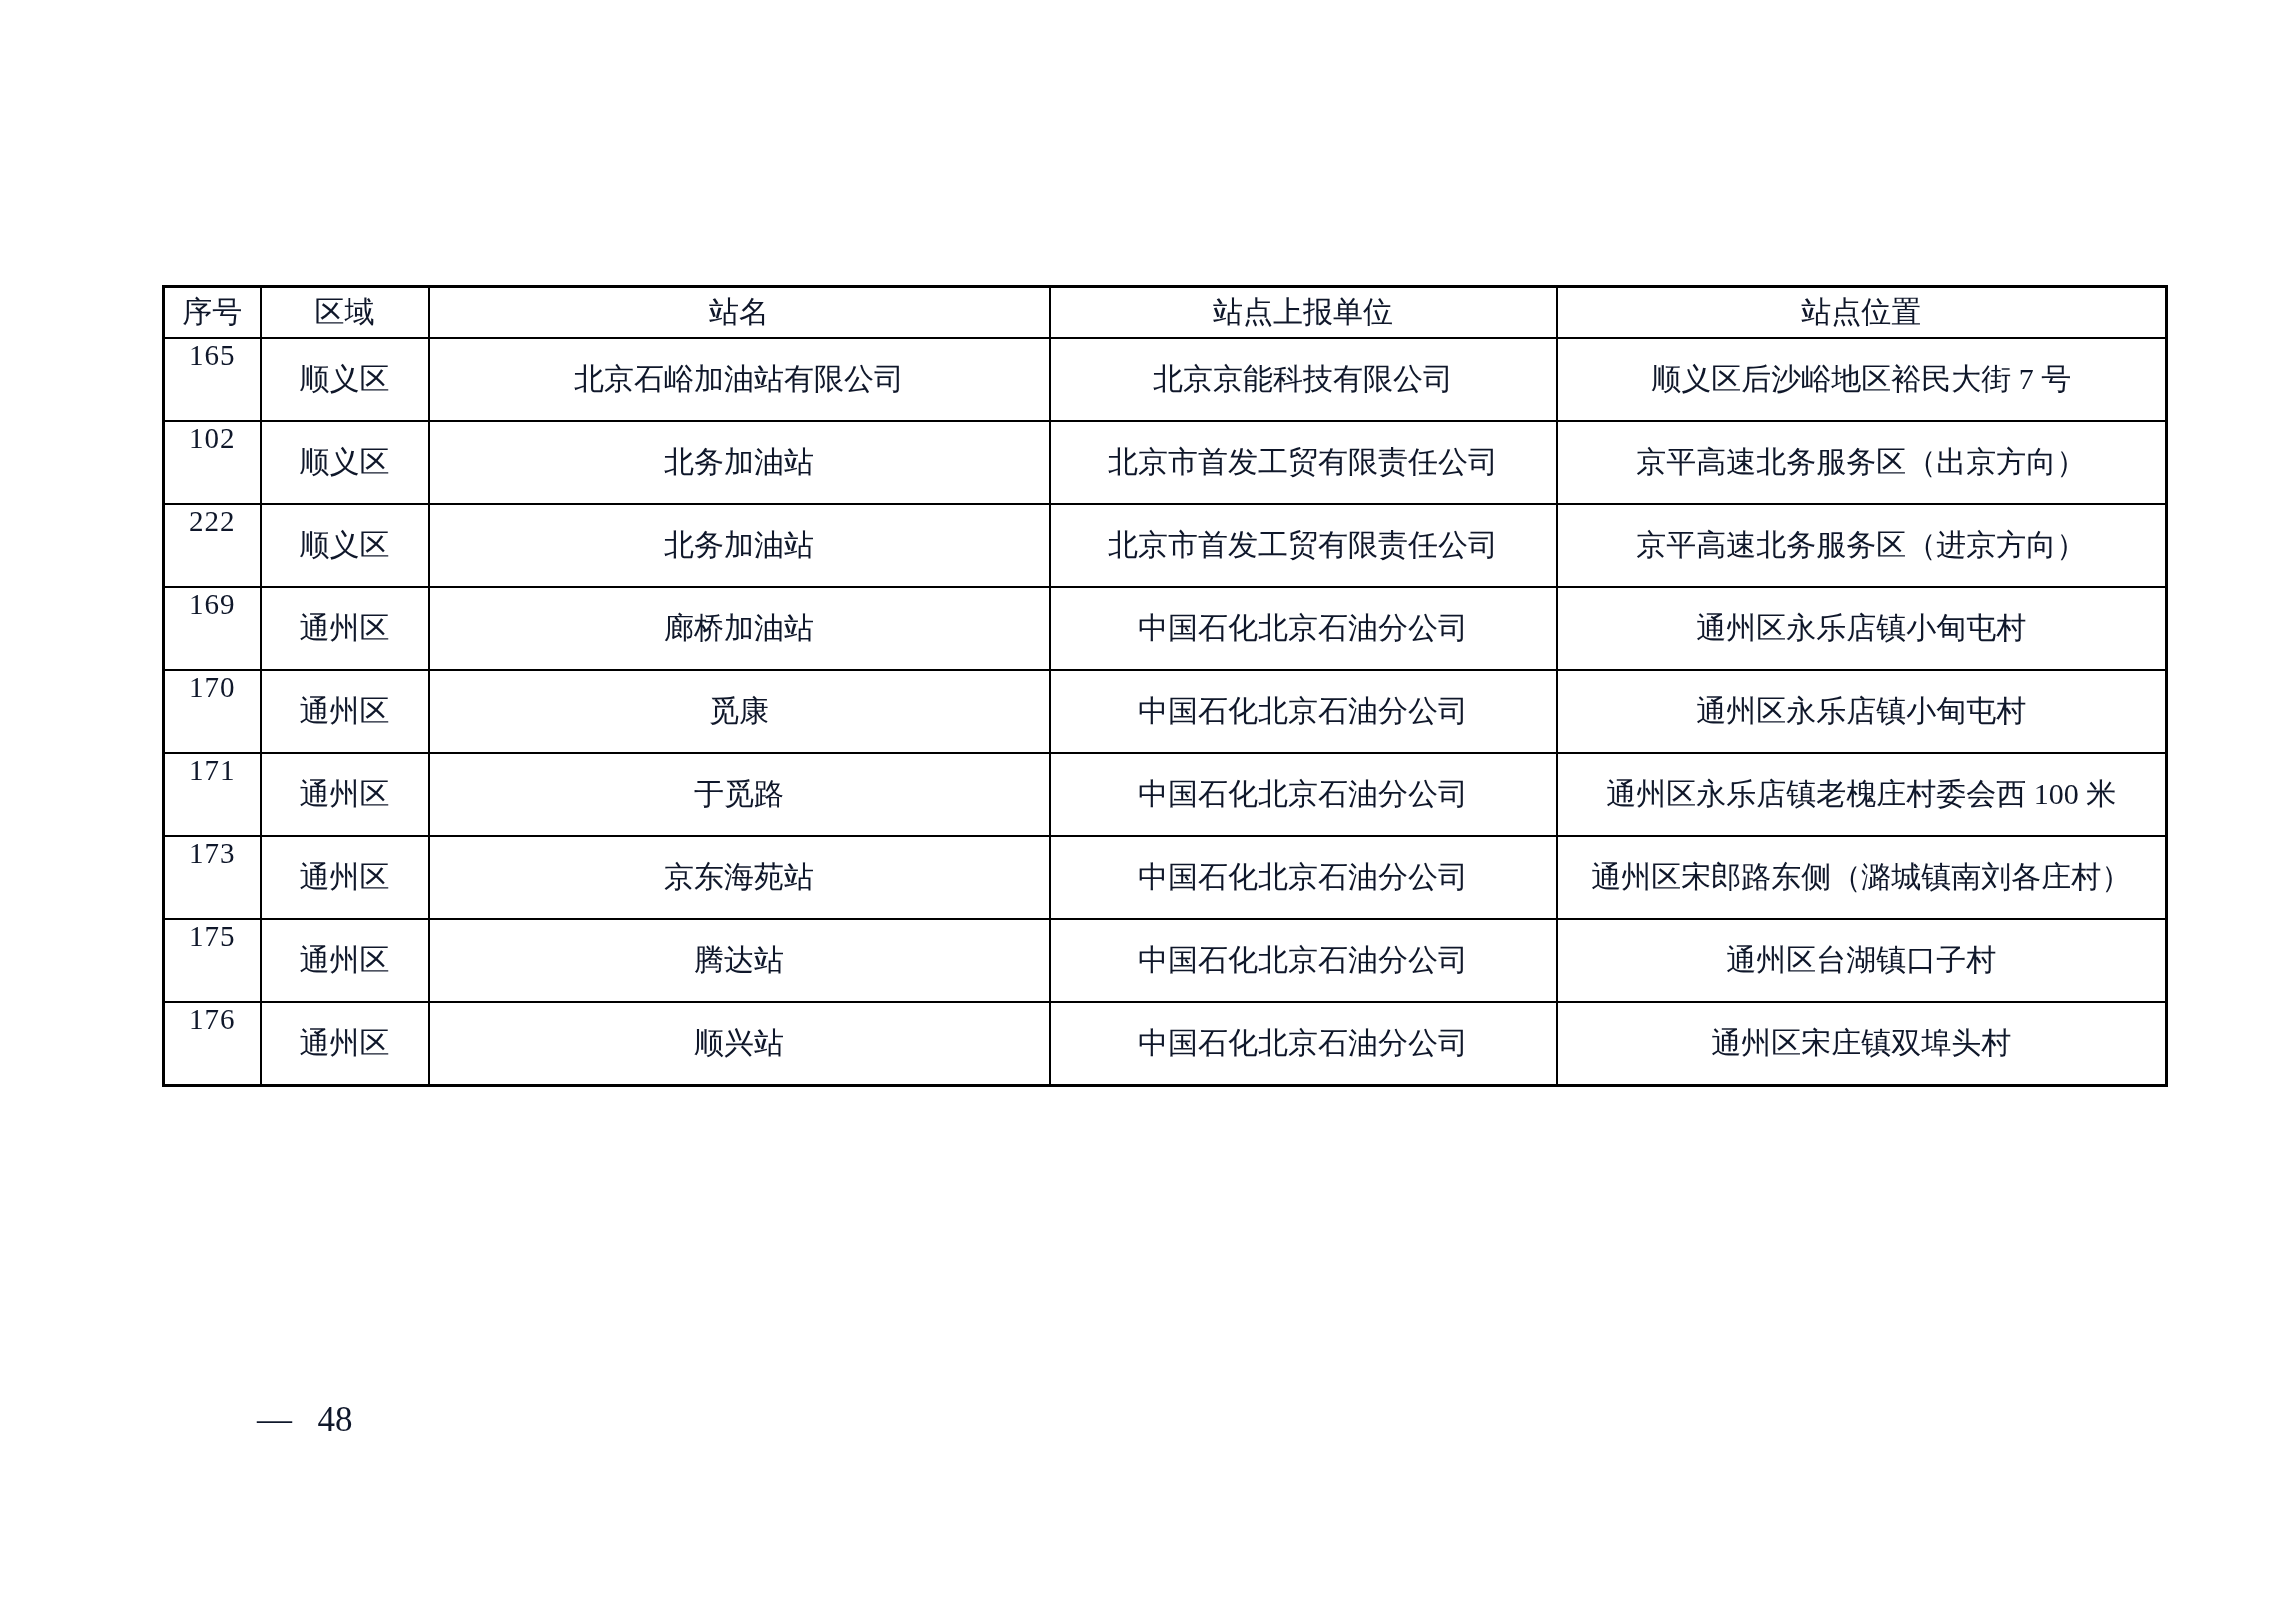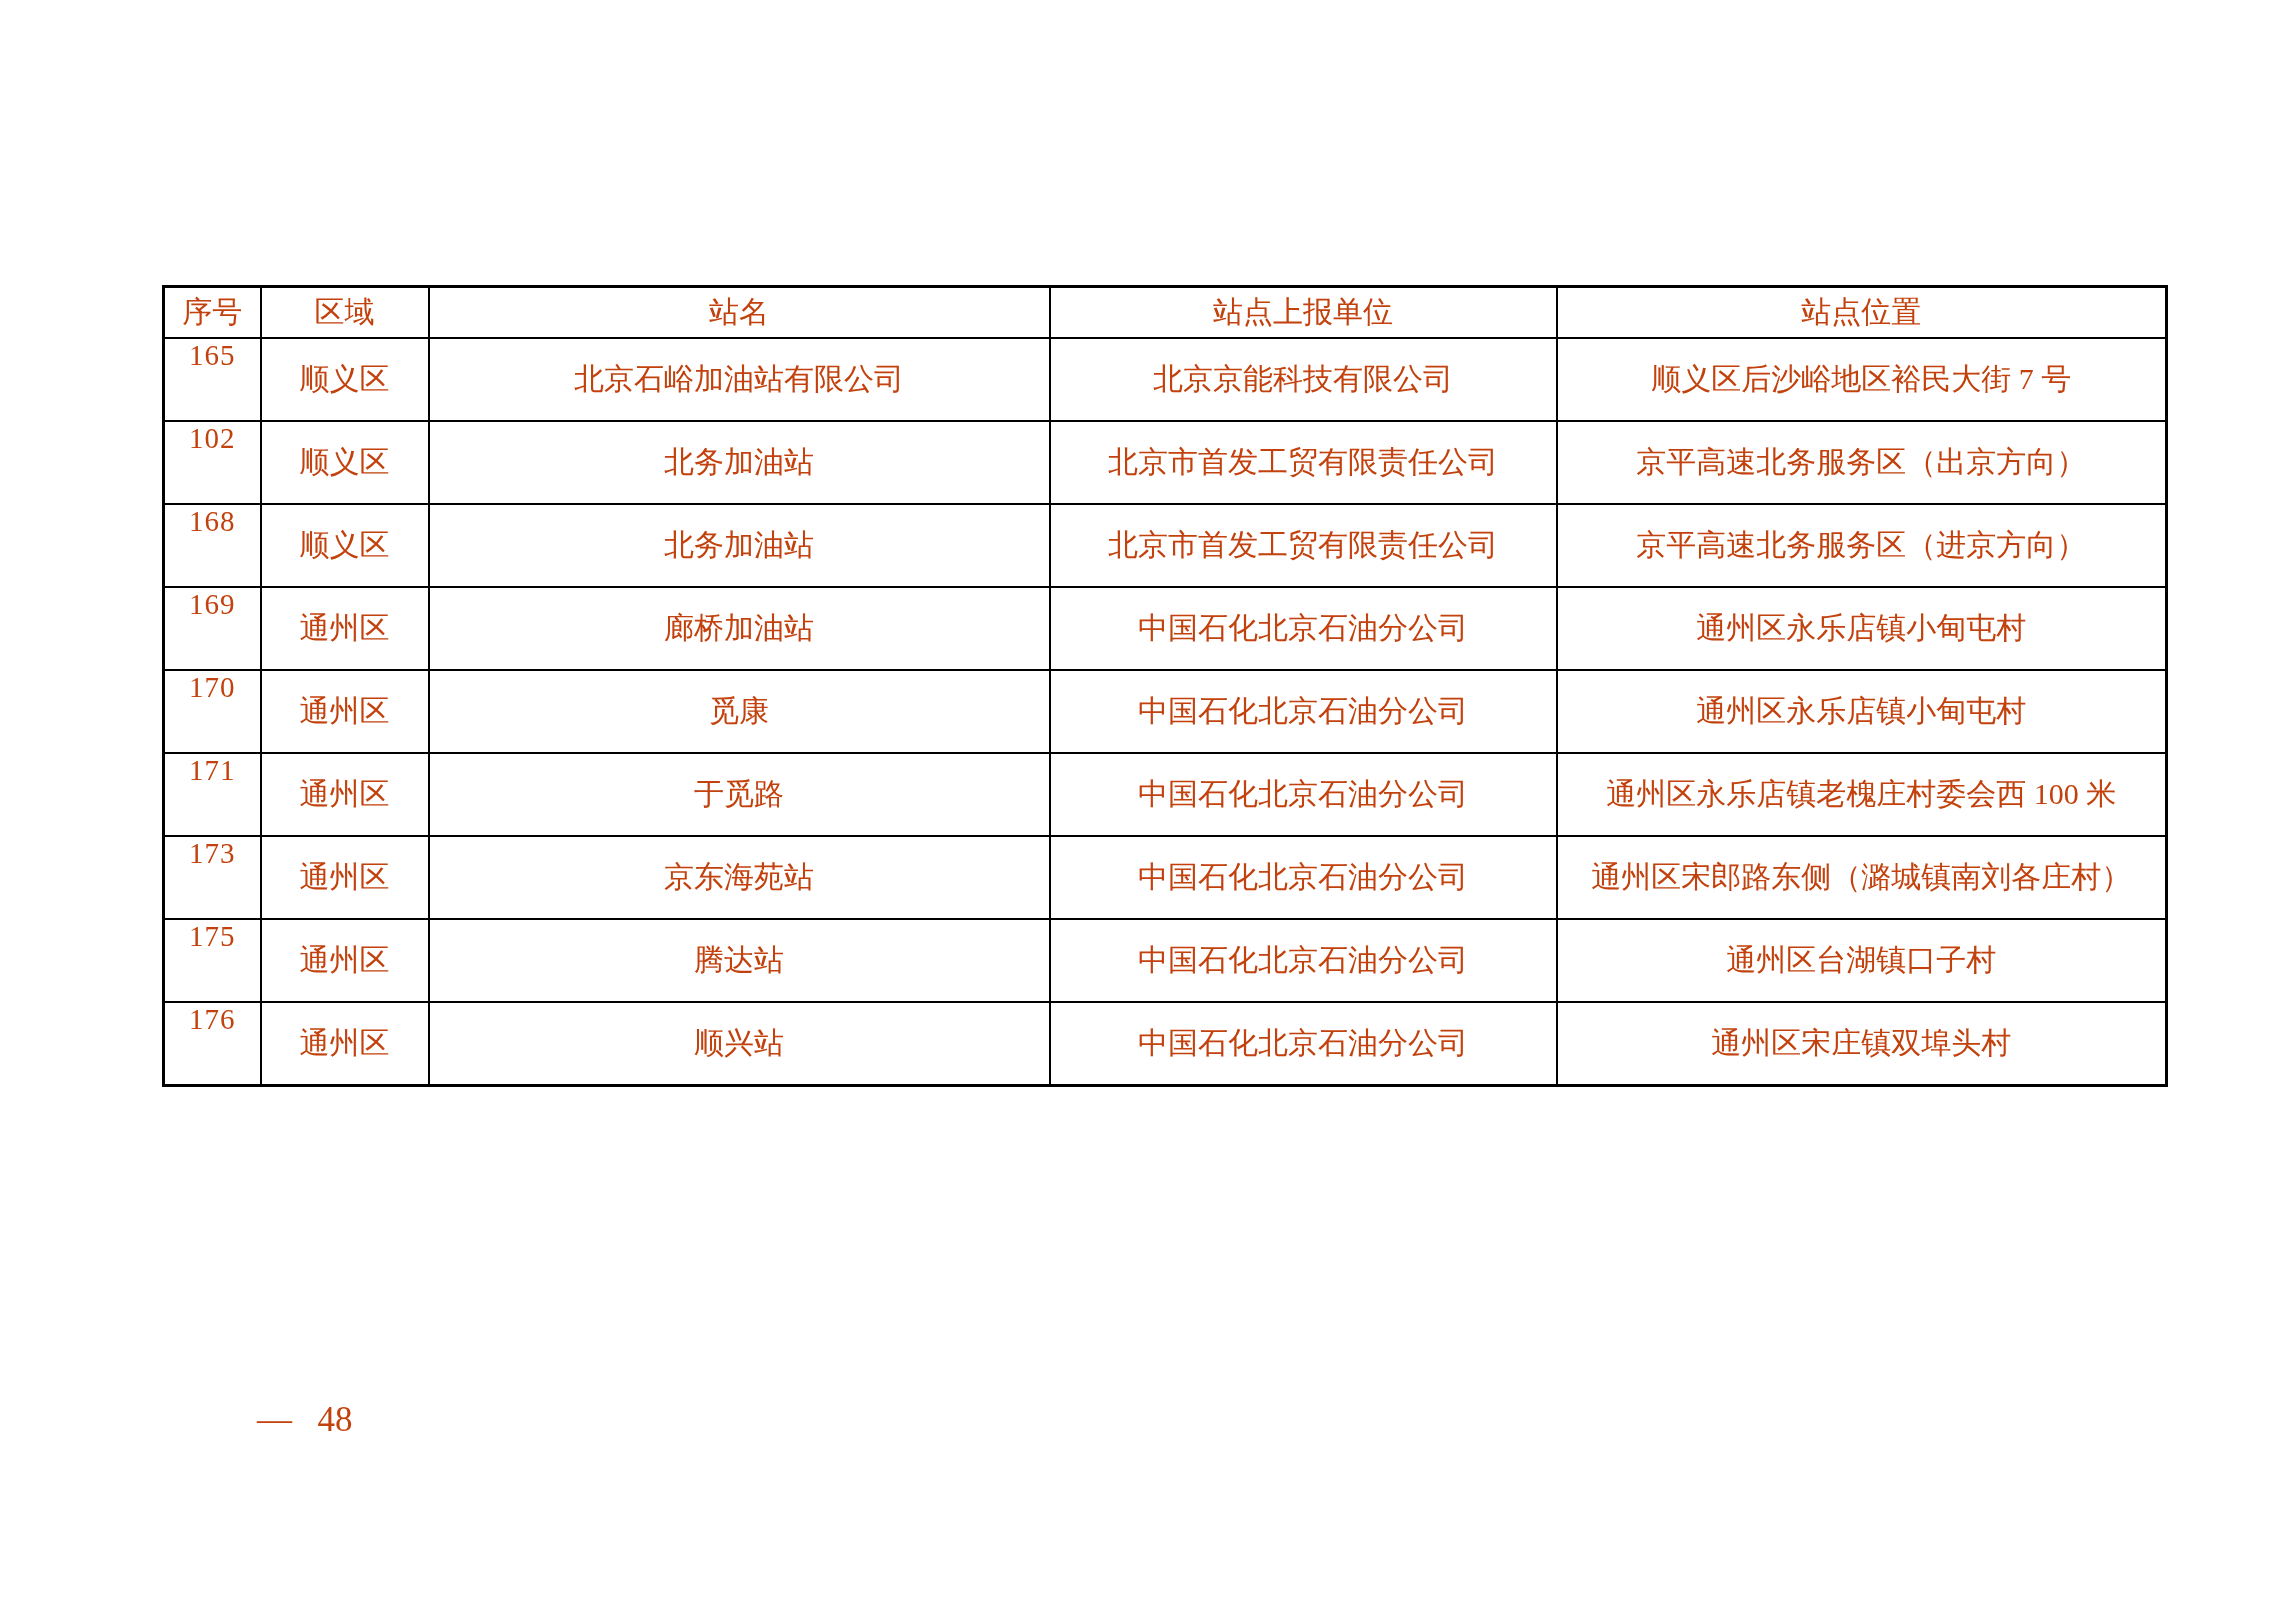--- a/index.html
+++ b/index.html
@@ -6,21 +6,21 @@
     margin: 0;
     padding: 0;
     background: #ffffff;
   }
   .page {
     position: relative;
     width: 2293px;
     height: 1621px;
     background: #ffffff;
     font-family: "Liberation Serif", "DejaVu Serif", serif;
-    color: #c2410c;
+    color: #0f172a;
     overflow: hidden;
   }
   table.station-table {
     position: absolute;
     left: 162px;
     top: 285px;
     width: 2002px;
     border-collapse: collapse;
     table-layout: fixed;
     border: 3.9px solid #000000;
@@ -97,21 +97,21 @@
         <td>顺义区后沙峪地区裕民大街 7 号</td>
       </tr>
       <tr>
         <td class="seq">102</td>
         <td>顺义区</td>
         <td>北务加油站</td>
         <td>北京市首发工贸有限责任公司</td>
         <td>京平高速北务服务区（出京方向）</td>
       </tr>
       <tr>
-        <td class="seq">168</td>
+        <td class="seq">222</td>
         <td>顺义区</td>
         <td>北务加油站</td>
         <td>北京市首发工贸有限责任公司</td>
         <td>京平高速北务服务区（进京方向）</td>
       </tr>
       <tr>
         <td class="seq">169</td>
         <td>通州区</td>
         <td>廊桥加油站</td>
         <td>中国石化北京石油分公司</td>

